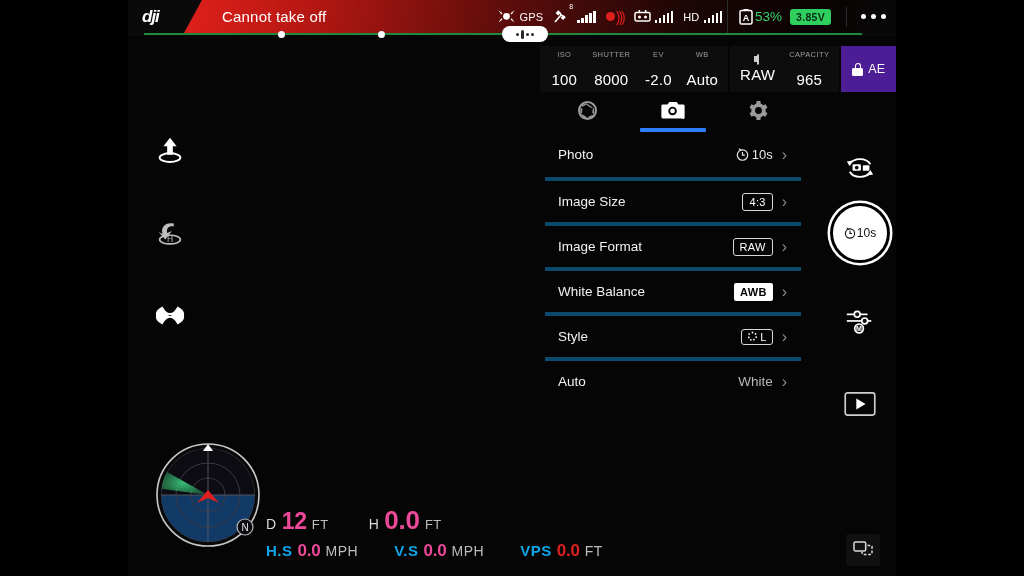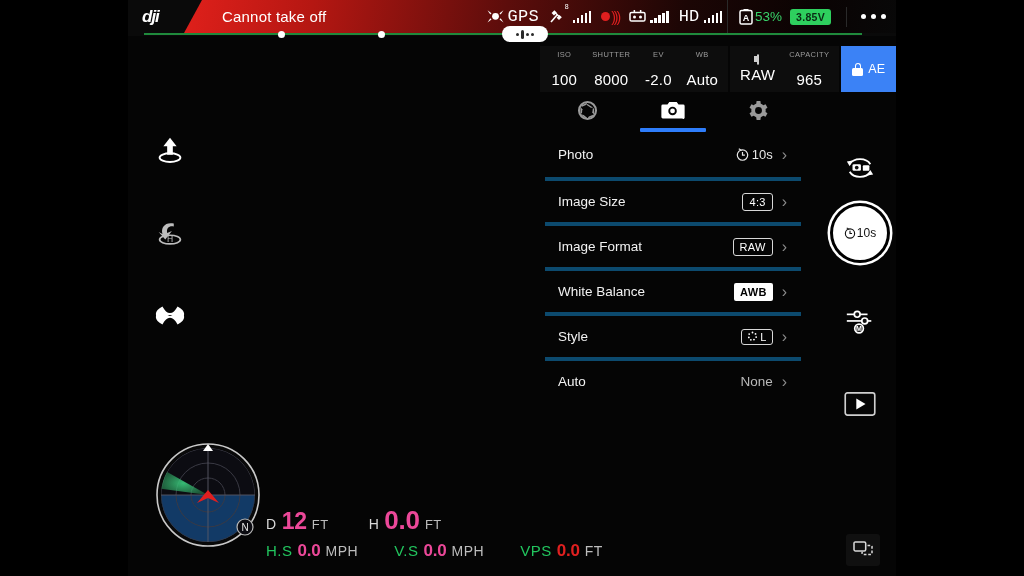--- a/index.html
+++ b/index.html
@@ -54,21 +54,21 @@
     position: absolute; left: 374px; top: 26px; width: 46px; height: 16px;
     background: #fff; border-radius: 9px; z-index: 24;
     display: flex; align-items: center; justify-content: center; gap: 2px;
   }
   .pill i { display: block; width: 3px; height: 3px; border-radius: 50%; background: #2a2a2a; }
   .pill i.tall { height: 9px; border-radius: 2px; }
 
   
   .status { position: absolute; right: 6px; top: 0; height: 33px; display: flex; align-items: center; gap: 0px; z-index: 25; }
   .st-item { display: flex; align-items: center; color: #fff; font-size: 13px; height: 33px; padding: 0 5px; }
-  .st-label { font-size: 17px; letter-spacing: .2px; font-family: Liberation Mono, monospace; }
+  .st-label { font-size: 11px; letter-spacing: .2px; }
   .bars { display: inline-flex; align-items: flex-end; gap: 1.5px; height: 12px; margin-left: 4px; }
   .bars i { width: 2.5px; background: #fff; display: block; }
   .bars i:nth-child(1) { height: 3px; }
   .bars i:nth-child(2) { height: 5px; }
   .bars i:nth-child(3) { height: 7.5px; }
   .bars i:nth-child(4) { height: 10px; }
   .bars i:nth-child(5) { height: 12px; }
   .sat-count { font-size: 7px; color: #fff; align-self: flex-start; margin-left: -1px; margin-top: 3px; }
   .rec-dot { width: 9px; height: 9px; border-radius: 50%; background: #e01f1f; }
   .waves { margin-left: 1px; display: inline-block; color: #e01f1f; font-size: 14px; line-height: 1; letter-spacing: -2px; }
@@ -82,21 +82,21 @@
 
   
   .cam-bar {
     position: absolute; right: 0; top: 46px; height: 46px; z-index: 18;
     display: flex; align-items: stretch; gap: 2px;
   }
   .cam-group { background: #0d0d0d; display: flex; align-items: center; padding: 0 10px; gap: 14px; }
   .cam-cell { display: flex; flex-direction: column; align-items: center; justify-content: center; min-width: 28px; }
   .cam-cell .k { color: #9a9a9a; font-size: 7.5px; letter-spacing: .4px; margin-bottom: 12px; text-transform: uppercase; }
   .cam-cell .v { color: #fff; font-size: 15px; letter-spacing: .2px; }
-  .ae-group { background: #3b82f6; display: flex; align-items: center; gap: 5px; padding: 0 11px; }
+  .ae-group { background: #4c1d95; display: flex; align-items: center; gap: 5px; padding: 0 11px; }
   .ae-group .ae-text { color: #fff; font-size: 12.5px; }
   .lock-ico { width: 11px; height: 13px; position: relative; }
   .lock-ico .body { position: absolute; bottom: 0; left: 0; width: 11px; height: 8px; background: #fff; border-radius: 1.5px; }
   .lock-ico .shack { position: absolute; top: 0; left: 2.5px; width: 6px; height: 6px; border: 1.6px solid #fff; border-bottom: none; border-radius: 3px 3px 0 0; }
   .raw-ico { width: 13px; height: 10px; border: 1.4px solid #cfcfcf; border-radius: 1px; position: relative; }
   .raw-ico:after { content:""; position: absolute; right: 1px; top: 1px; width: 3px; height: 6px; background: #cfcfcf; }
 
   
   .panel {
     position: absolute; left: 417px; top: 88px; width: 256px; height: 402px;
@@ -139,21 +139,21 @@
 
   
   .telemetry { position: absolute; left: 138px; top: 505px; z-index: 12; color: #fff; }
   .tele-row1 { display: flex; align-items: baseline; gap: 40px; }
   .tele-row2 { display: flex; align-items: baseline; gap: 36px; margin-top: 5px; }
   .tele-item { display: flex; align-items: baseline; gap: 5px; }
   .tele-k { font-size: 14px; color: #d8d8d8; letter-spacing: .5px; }
   .tele-v { font-size: 23px; color: #ec4899; font-weight: bold; letter-spacing: -.2px; }
   .tele-u { font-size: 13px; color: #bdbdbd; letter-spacing: .5px; }
   .tele-row2 .tele-v { font-size: 17px; }
-  .tele-row2 .tele-k { font-size: 15px; color: #22c55e; }
+  .tele-row2 .tele-k { font-size: 15px; color: #0ea5e9; font-weight: bold; }
   .tele-row2 .tele-u { font-size: 14px; }
   .red { color: #e02020 !important; }
 
   
   .pip { position: absolute; right: 16px; bottom: 10px; width: 34px; height: 32px; background: #101010; border-radius: 3px; display: flex; align-items: center; justify-content: center; z-index: 14; }
   svg { display: block; }
 </style>
 </head>
 <body>
 
@@ -407,21 +407,21 @@
               </span>
               <span>L</span>
             </span>
             <span class="chev">›</span>
           </span>
         </div>
 
         <div class="row">
           <span class="lbl">Auto</span>
           <span class="right">
-            <span class="val">None</span>
+            <span class="val">White</span>
             <span class="chev">›</span>
           </span>
         </div>
       </div>
     </div>
 
     <div class="left-tools">
       <div class="ltool">
         <span>
           <svg width="34" height="34" viewBox="0 0 36 36">

